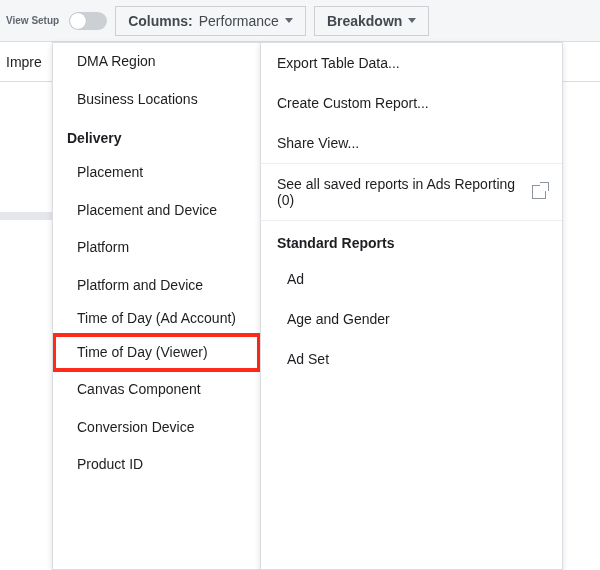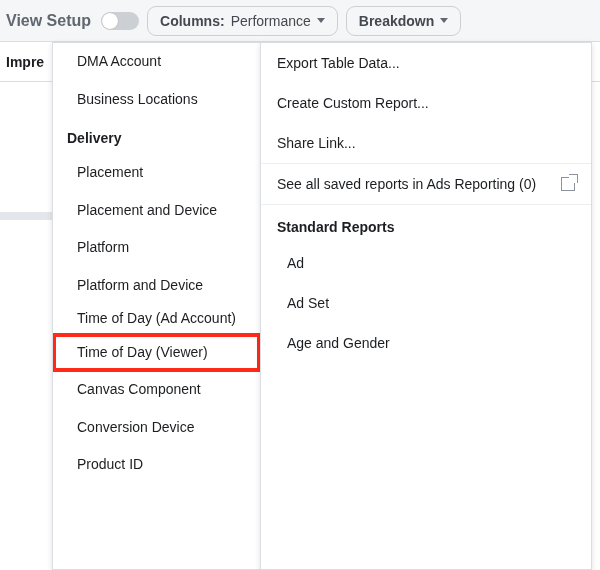--- a/index.html
+++ b/index.html
@@ -15,21 +15,21 @@
     align-items: center;
     height: 42px;
     padding: 0 6px;
     border-bottom: 1px solid #dadde1;
     gap: 8px;
     background: #f5f6f7;
   }
   .vs-label {
     color: #606770;
     font-weight: 600;
-    font-size: 16px;
+    font-size: 10px;
     margin-right: 2px;
   }
   .toggle {
     width: 38px; height: 18px;
     background: #ccd0d5;
     border-radius: 10px;
     position: relative;
     flex: 0 0 auto;
   }
   .toggle::after {
@@ -41,21 +41,21 @@
     top: 1px; left: 1px;
     box-shadow: 0 0 1px rgba(0,0,0,.3);
   }
   .tb-btn {
     display: flex;
     align-items: center;
     height: 30px;
     padding: 0 12px;
     background: #f5f6f7;
     border: 1px solid #ccd0d5;
-    border-radius: 9px;
+    border-radius: 0;
     font-weight: 600;
     color: #444950;
     font-size: 14px;
     gap: 6px;
     cursor: pointer;
   }
   .tb-btn .thin { font-weight: 400; }
   .caret {
     width: 0; height: 0;
     border-left: 4px solid transparent;
@@ -65,41 +65,41 @@
   .hl-red { outline: 4px solid #ff2a1a; outline-offset: -2px; }
   .subhdr {
     height: 40px;
     border-bottom: 1px solid #dadde1;
     display: flex;
     align-items: center;
   }
   .impr {
     width: 52px;
     padding-left: 6px;
-    font-weight: 700;
+    font-weight: 400;
     color: #1c1e21;
     font-size: 14px;
     white-space: nowrap;
     overflow: hidden;
   }
   .panels {
     position: absolute;
     top: 42px;
     left: 52px;
     display: flex;
     height: 528px;
   }
   .panel {
     background: #fff;
     border: 1px solid #dadde1;
     box-shadow: 0 2px 6px rgba(0,0,0,.12);
     overflow: hidden;
   }
   .panel.left { width: 208px; border-right: none; }
-  .panel.right { width: 332px; }
+  .panel.right { width: 303px; }
   .menu-item {
     padding: 10px 14px 10px 24px;
     color: #1c1e21;
     font-size: 14px;
     line-height: 1.25;
     cursor: pointer;
   }
   .menu-header {
     padding: 12px 14px 8px 14px;
     font-weight: 700;
@@ -189,21 +189,21 @@
   <div class="impr">Impre</div>
 </div>
 
 <div class="leftcol">
   <div class="greybar"></div>
 </div>
 
 <div class="panels">
 
   <div class="panel left">
-    <div class="menu-item">DMA Account</div>
+    <div class="menu-item">DMA Region</div>
     <div class="menu-item">Business Locations</div>
 
     <div class="menu-header">Delivery</div>
     <div class="menu-item">Placement</div>
     <div class="menu-item">Placement and Device</div>
     <div class="menu-item">Platform</div>
     <div class="menu-item">Platform and Device</div>
     <div class="menu-item tight">Time of Day (Ad Account)</div>
     <div class="menu-item hl-item">Time of Day (Viewer)</div>
 
@@ -213,33 +213,33 @@
   </div>
 
   <div class="panel right">
     <div class="r-item">
       <span>Export Table Data...</span>
     </div>
     <div class="r-item">
       <span>Create Custom Report...</span>
     </div>
     <div class="r-item">
-      <span>Share Link...</span>
+      <span>Share View...</span>
     </div>
     <div class="divider"></div>
     <div class="r-item">
       <span>See all saved reports in Ads Reporting (0)</span>
       <span class="ext-icon"></span>
     </div>
     <div class="divider"></div>
     <div class="r-header">Standard Reports</div>
     <div class="r-item indent">
       <span>Ad</span>
     </div>
     <div class="r-item indent">
+      <span>Age and Gender</span>
+    </div>
+    <div class="r-item indent">
       <span>Ad Set</span>
     </div>
-    <div class="r-item indent">
-      <span>Age and Gender</span>
-    </div>
   </div>
 
 </div>
 
 </body></html>

